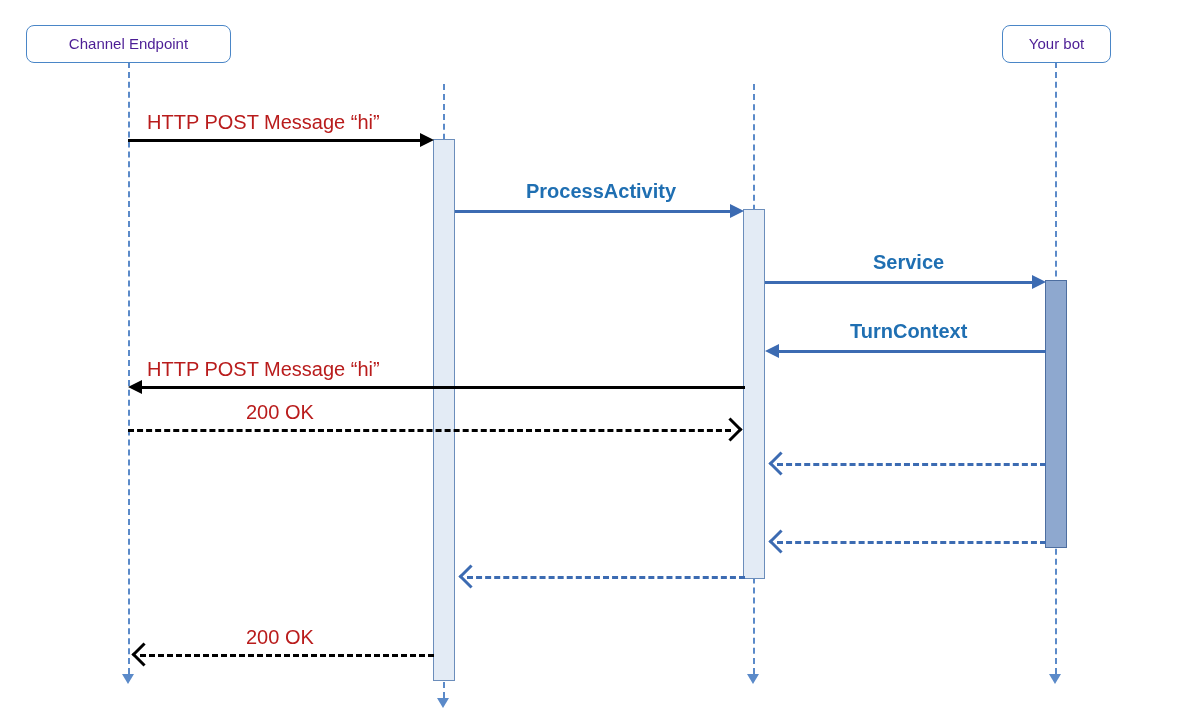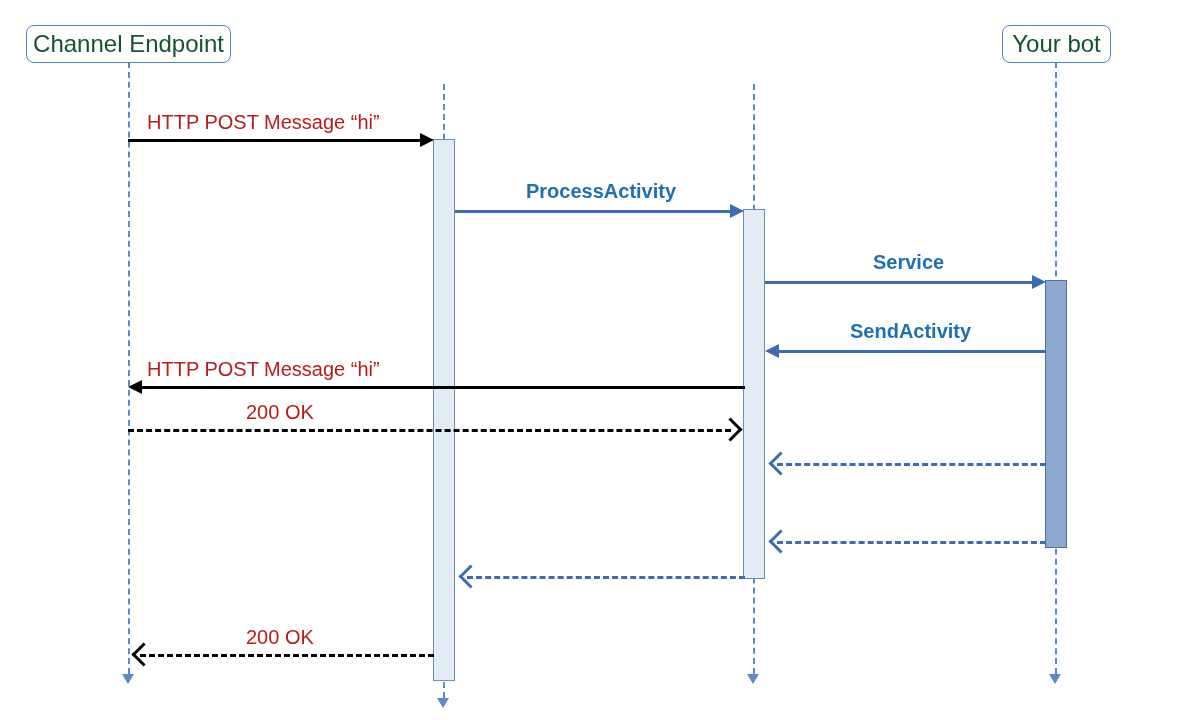--- a/index.html
+++ b/index.html
@@ -12,22 +12,22 @@
     position: relative;
     width: 1179px;
     height: 720px;
     background: #ffffff;
   }
   .participant {
     position: absolute;
     border: 1.5px solid #4a86c7;
     border-radius: 8px;
     background: #ffffff;
-    color: #14532d;
-    font-size: 24px;
+    color: #4c1d95;
+    font-size: 15px;
     text-align: center;
     display: flex;
     align-items: center;
     justify-content: center;
     padding: 6px 14px;
     box-sizing: border-box;
     line-height: 1.25;
     white-space: pre;
   }
   .lifeline {
@@ -121,21 +121,21 @@
   <div class="arrowhead right-black" style="left:420px; top:133px;"></div>
 
   <div class="msg-label blue" style="left:526px; top:180px;">ProcessActivity</div>
   <div class="msg-line solid-blue" style="left:455px; top:210px; width:276px;"></div>
   <div class="arrowhead right-blue" style="left:730px; top:204px;"></div>
 
   <div class="msg-label blue" style="left:873px; top:251px;">Service</div>
   <div class="msg-line solid-blue" style="left:765px; top:281px; width:268px;"></div>
   <div class="arrowhead right-blue" style="left:1032px; top:275px;"></div>
 
-  <div class="msg-label blue" style="left:850px; top:320px;">SendActivity</div>
+  <div class="msg-label blue" style="left:850px; top:320px;">TurnContext</div>
   <div class="msg-line solid-blue" style="left:778px; top:350px; width:268px;"></div>
   <div class="arrowhead left-blue" style="left:765px; top:344px;"></div>
 
   <div class="msg-label black" style="left:147px; top:358px;">HTTP POST Message “hi”</div>
   <div class="msg-line solid-black" style="left:141px; top:386px; width:604px;"></div>
   <div class="arrowhead left-black" style="left:128px; top:380px;"></div>
 
   <div class="msg-label black" style="left:246px; top:401px;">200 OK</div>
   <div class="msg-line dash-black" style="left:128px; top:429px; width:603px;"></div>
   <div class="open-arrow right-black" style="left:722px; top:421px;"></div>

